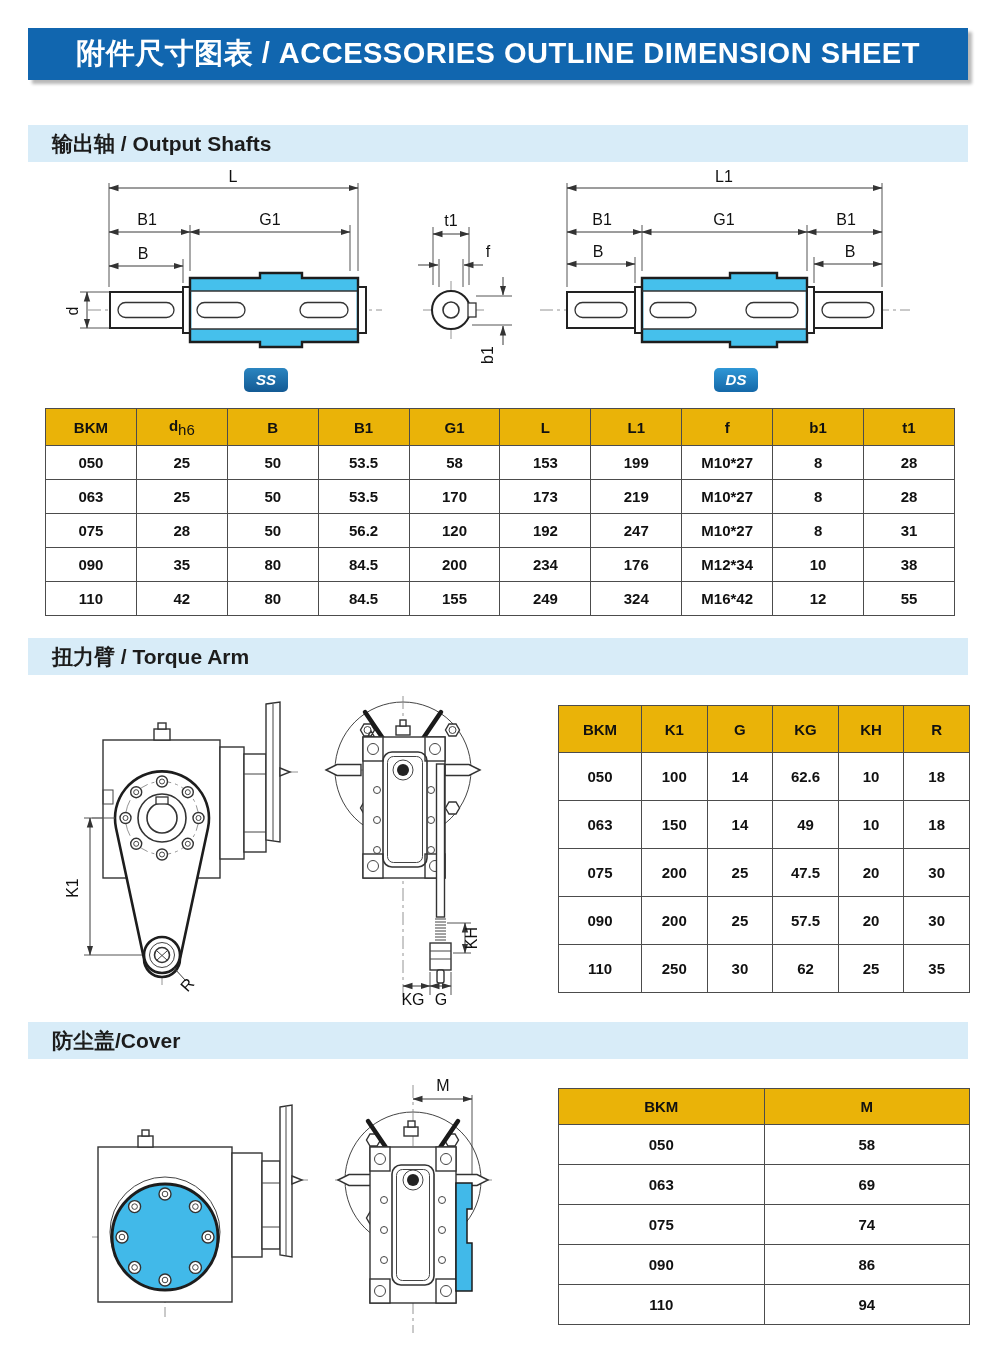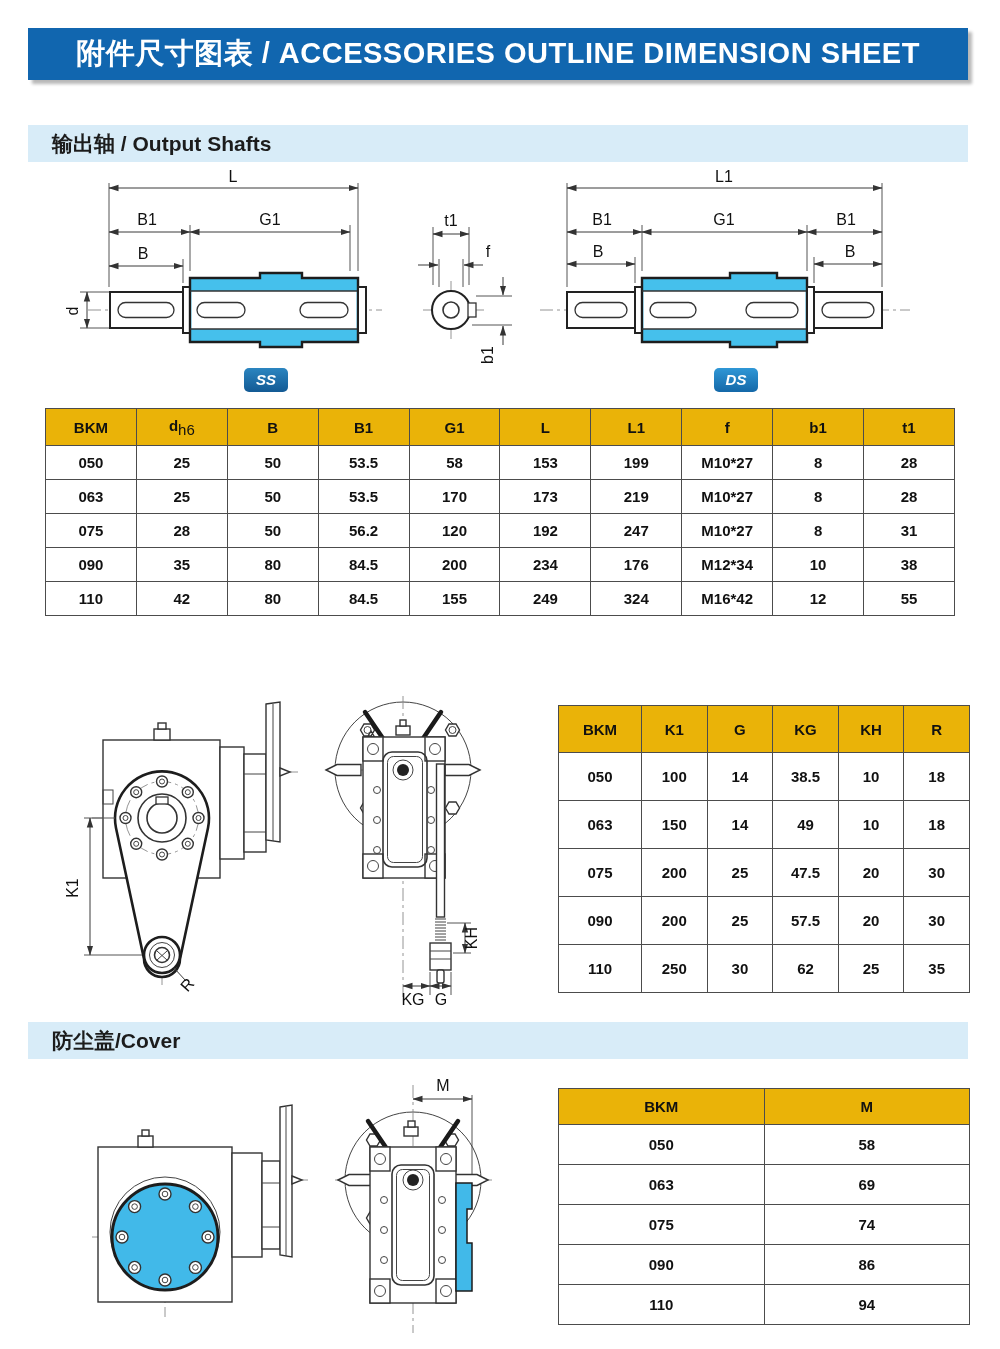--- a/index.html
+++ b/index.html
@@ -227,20 +227,21 @@
           <td>155</td>
           <td>249</td>
           <td>324</td>
           <td>M16*42</td>
           <td>12</td>
           <td>55</td>
         </tr>
       </tbody>
   </table>
 
+  <div class="section-bar" style="top:638px">扭力臂 / Torque Arm</div>
 
   <svg style="left:40px;top:690px" width="515" height="325" viewBox="0 0 515 325">
     <defs>
       <marker id="arrB" viewBox="0 0 10 10" refX="9.5" refY="5" markerWidth="10" markerHeight="10" orient="auto-start-reverse">
         <path d="M0,1.8 L10,5 L0,8.2 Z" fill="#333"></path>
       </marker>
     </defs>
 
     <g>
       <line class="cl" x1="122" y1="42" x2="122" y2="298"></line>
@@ -367,21 +368,21 @@
           <th>KG</th>
           <th>KH</th>
           <th>R</th>
         </tr>
       </thead>
     <tbody>
         <tr>
           <td>050</td>
           <td>100</td>
           <td>14</td>
-          <td>38.5</td>
+          <td>62.6</td>
           <td>10</td>
           <td>18</td>
         </tr>
         <tr>
           <td>063</td>
           <td>150</td>
           <td>14</td>
           <td>49</td>
           <td>10</td>
           <td>18</td>

